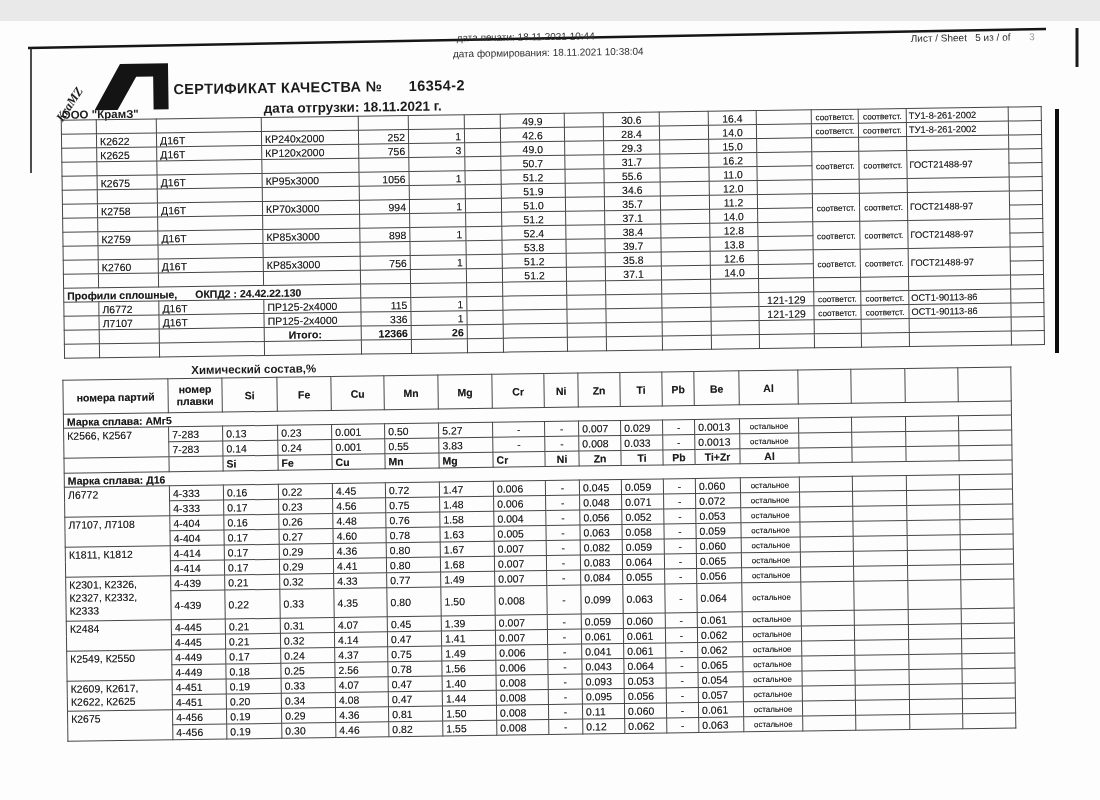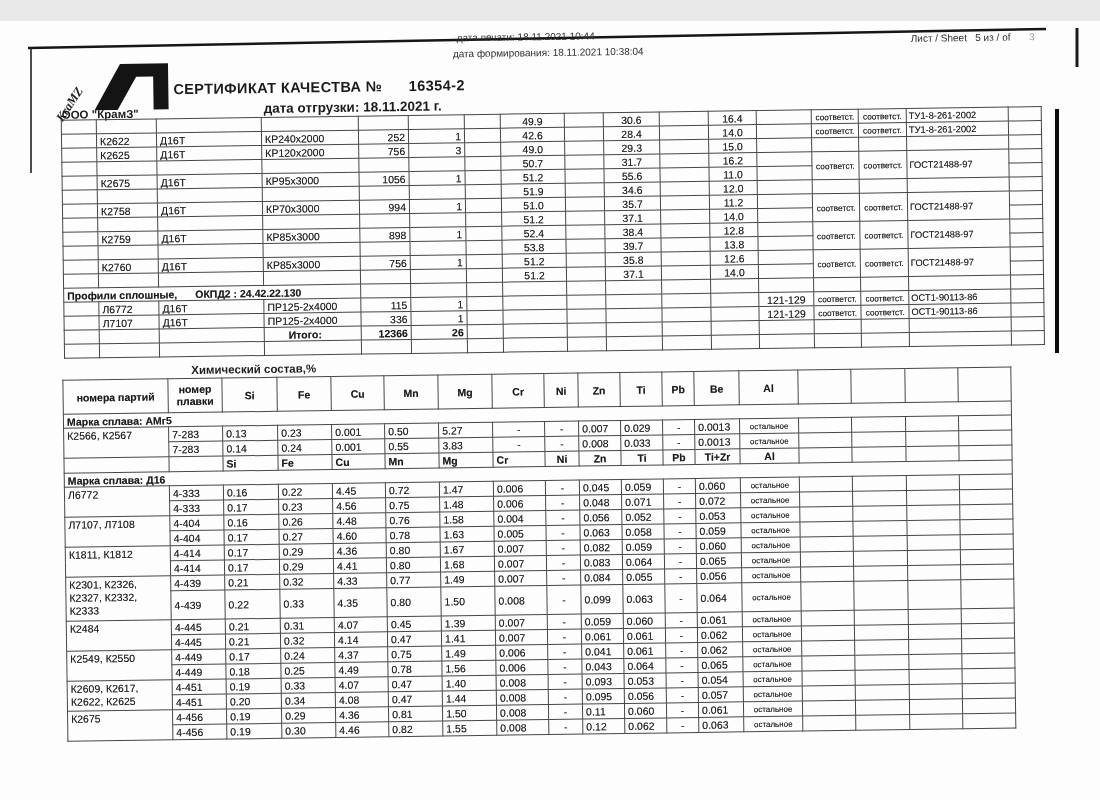--- a/index.html
+++ b/index.html
@@ -743,21 +743,21 @@
             <td class="ost">остальное</td>
             <td></td>
             <td></td>
             <td></td>
             <td></td>
           </tr>
           <tr>
             <td class="l">4-449</td>
             <td class="l">0.18</td>
             <td class="l">0.25</td>
-            <td class="l">4.49</td>
+            <td class="l">2.56</td>
             <td class="l">0.78</td>
             <td class="l">1.56</td>
             <td class="l">0.006</td>
             <td class="c">-</td>
             <td class="l">0.043</td>
             <td class="l">0.064</td>
             <td class="c">-</td>
             <td class="l">0.065</td>
             <td class="ost">остальное</td>
             <td></td>

